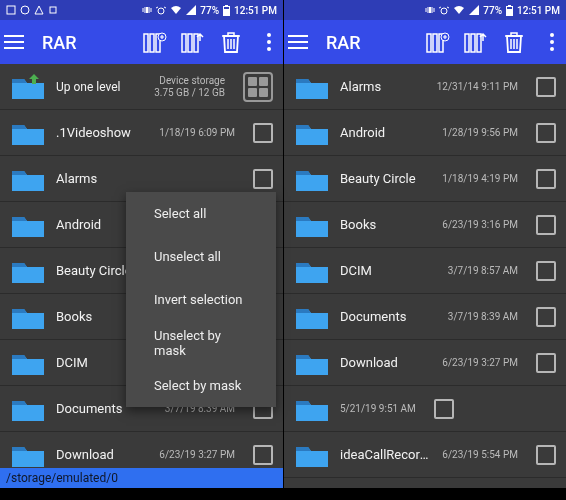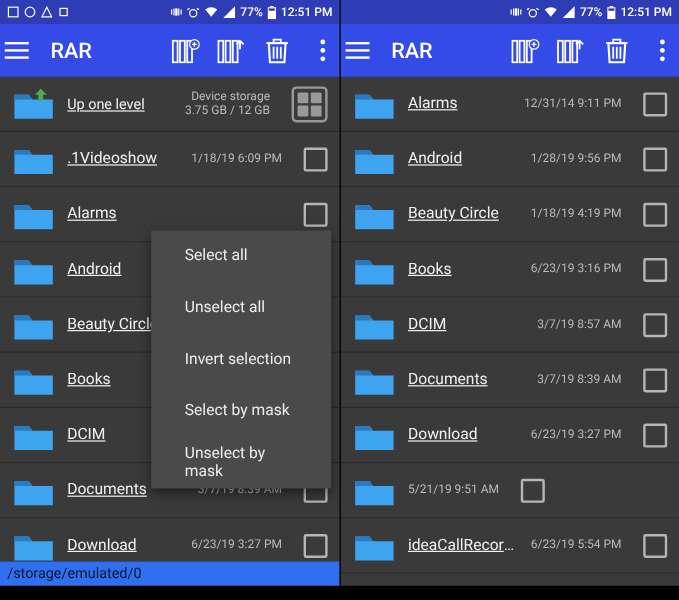--- a/index.html
+++ b/index.html
@@ -18,21 +18,21 @@
   .appbar .title { font-size: 18px; font-weight: 500; margin-left: 4px; flex: 0 0 auto; }
   .appbar .spacer { flex: 1; }
   .appbar .iconbtn { width: 28px; height: 28px; display:flex; align-items:center; justify-content:center; }
   .hamburger { width: 20px; height: 14px; display:flex; flex-direction:column; justify-content:space-between; }
   .hamburger span { height: 2px; background:#fff; }
 
   .filelist { flex:1; overflow:hidden; }
   .row { height: 46px; display:flex; align-items:center; padding: 0 10px 0 10px; border-bottom: 1px solid #2b2b2b; background:#3a3a3a; gap:10px; }
   .row .foldericon { width: 36px; height: 28px; position:relative; flex:0 0 36px; }
   .row .foldericon svg { width: 36px; height: 28px; display:block; }
-  .row .label { flex: 1; font-size: 13px; color:#f2f2f2; overflow:hidden; text-overflow:ellipsis; white-space:nowrap;text-decoration:underline; }
+  .row .label { flex: 1; font-size: 13px; color:#f2f2f2; overflow:hidden; text-overflow:ellipsis; white-space:nowrap; }
   .row .meta { font-size: 10px; color:#bbb; text-align:right; margin-right:8px; flex:0 0 auto; }
   .row .chk { width: 20px; height: 20px; border: 2px solid #b6b6b6; border-radius: 2px; flex:0 0 20px; }
   .uprow .label { font-size:12px; }
   .uprow .meta { line-height:1.2; }
   .uprow .gridbtn { width: 30px; height: 30px; border:2px solid #999; border-radius:4px; display:grid; grid-template-columns:1fr 1fr; grid-template-rows:1fr 1fr; gap:2px; padding:3px; flex:0 0 30px; }
   .uprow .gridbtn span{ background:#999; border-radius:1px;}
 
   .pathbar { height: 20px; background:#2f6ff0; color:#0f172a; font-size:12px; display:flex; align-items:center; padding:0 6px; position:absolute; bottom:0; left:0; right:0; }
 
   
@@ -239,22 +239,22 @@
             <div class="meta">6/23/19 3:27 PM</div>
             <div class="chk"></div>
           </div>
         </div>
     </div>
 
     <div class="ctxmenu">
       <div class="mitem">Select all</div>
       <div class="mitem">Unselect all</div>
       <div class="mitem">Invert selection</div>
+      <div class="mitem">Unselect by mask</div>
       <div class="mitem">Select by mask</div>
-      <div class="mitem">Unselect by mask</div>
     </div>
 
     <div class="pathbar">/storage/emulated/0</div>
   </div>
 
   <div class="phone">
     <div class="statusbar">
       <div class="sleft"></div>
       <div class="sright">
         <svg width="10" height="10" viewBox="0 0 10 10">

